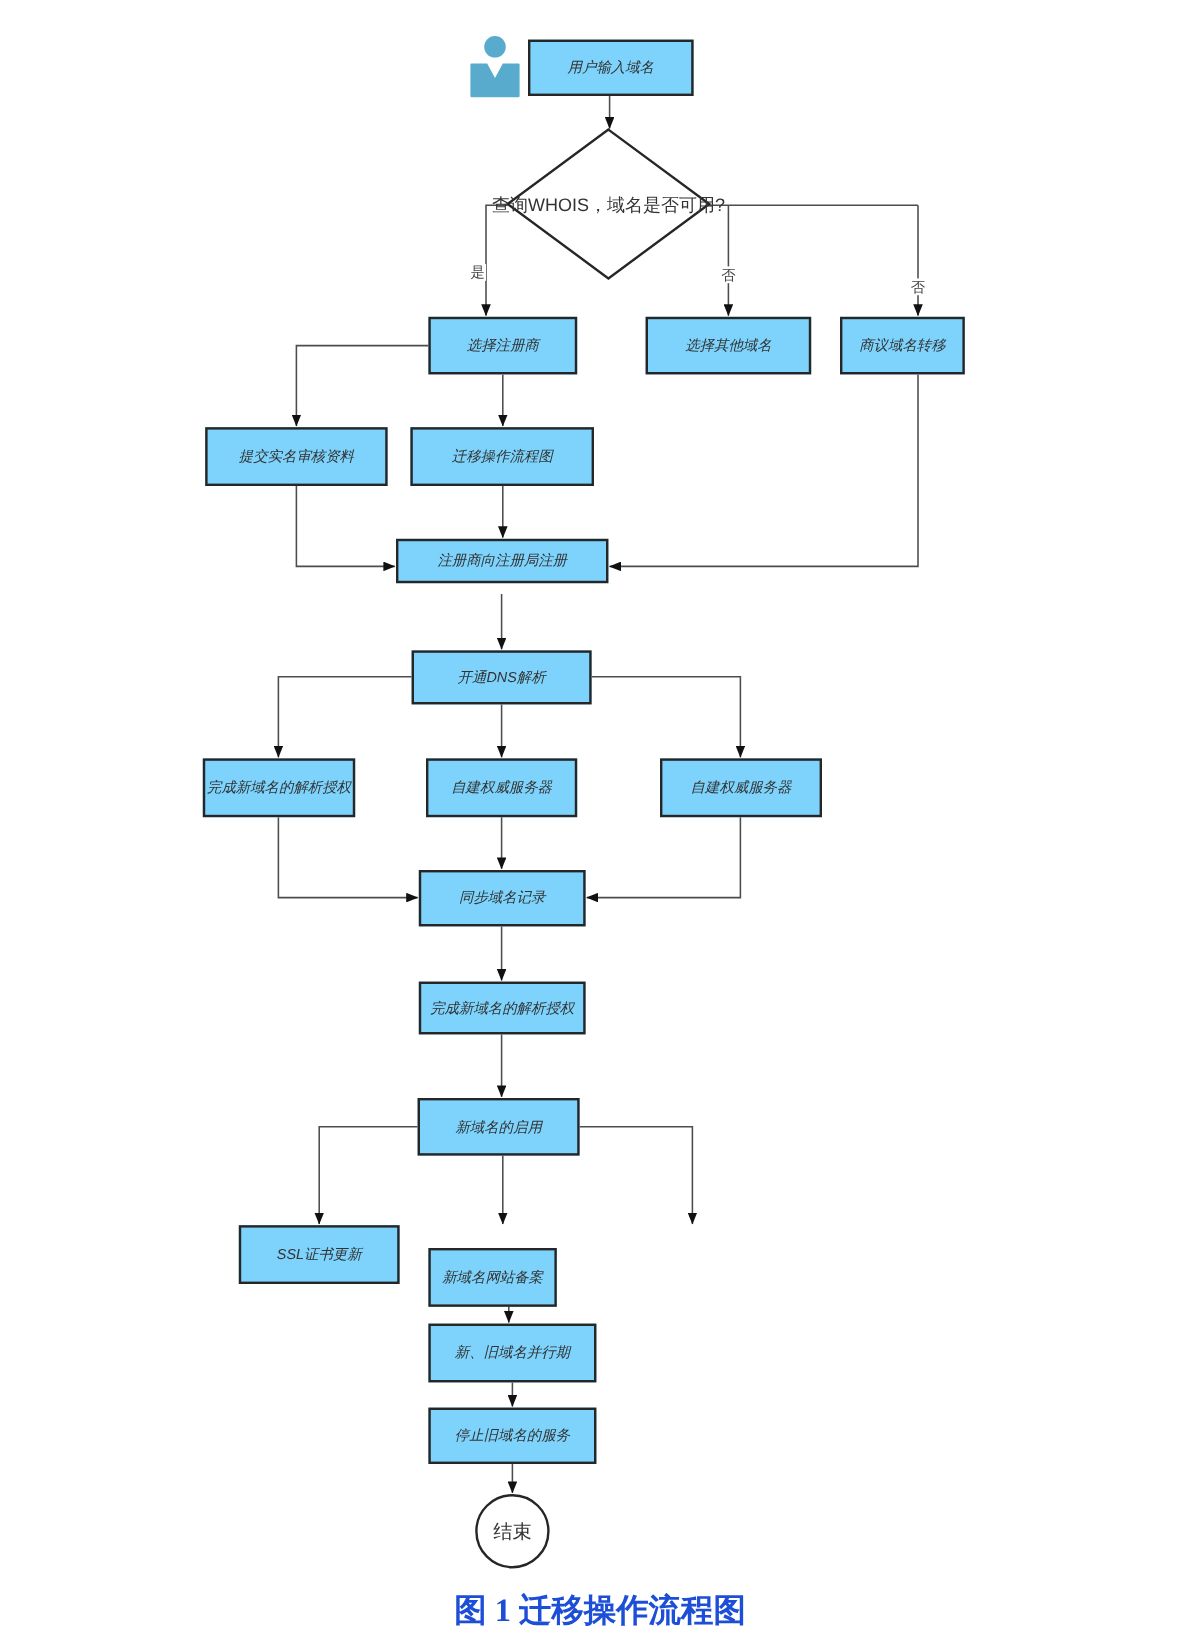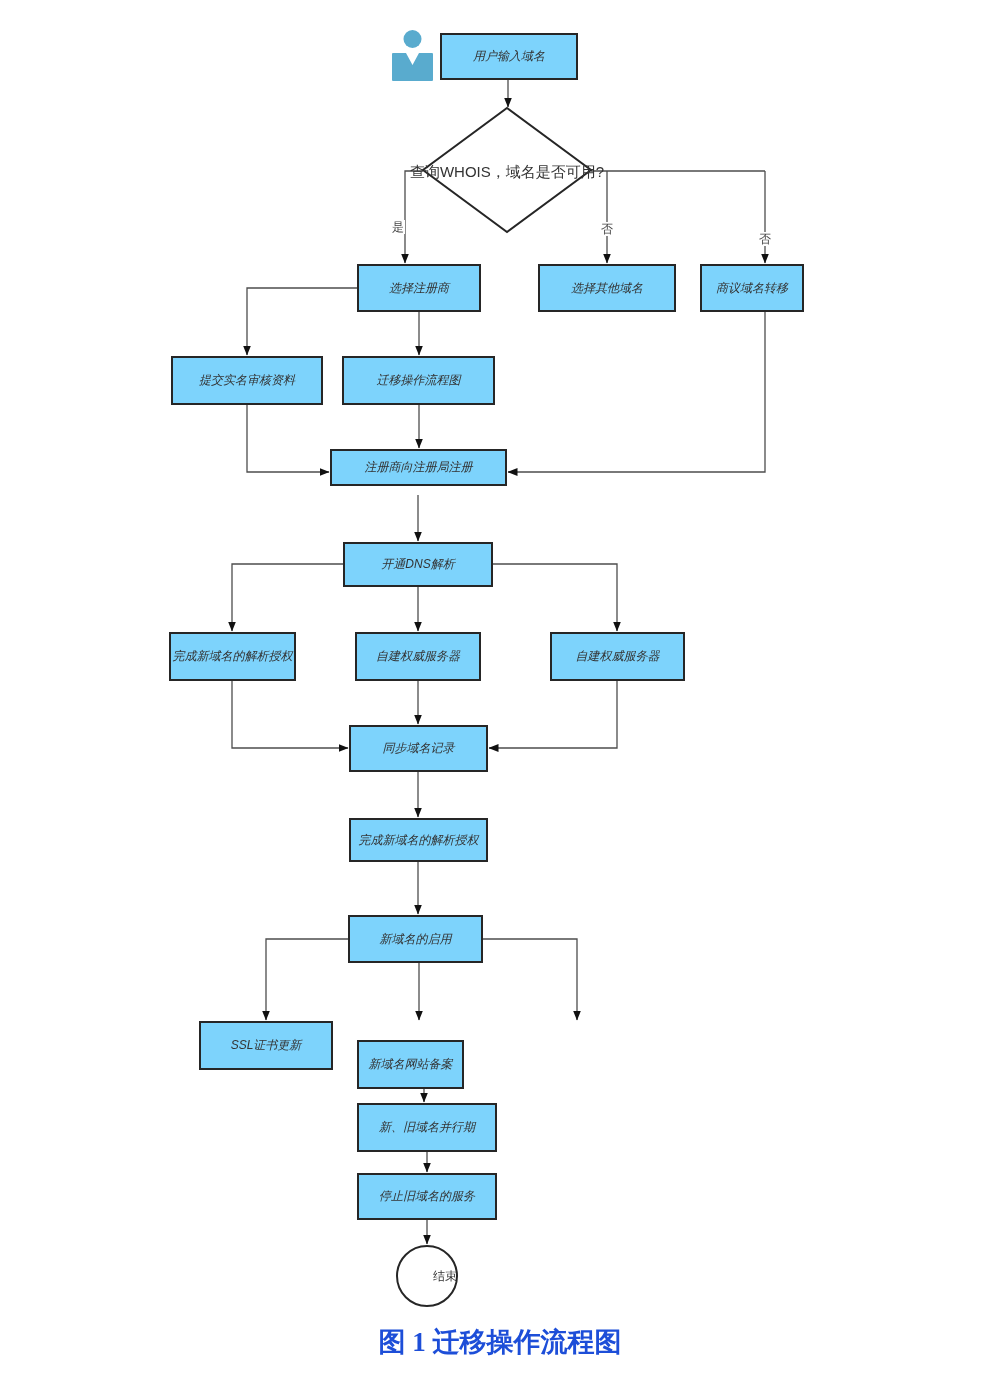--- a/index.html
+++ b/index.html
@@ -16,22 +16,22 @@
   }
   .dlabel{
     position:absolute;z-index:3;font-size:15px;color:#333;
     text-align:center;white-space:nowrap;line-height:1;
   }
   .elabel{
     position:absolute;z-index:3;font-size:12px;color:#444;
     background:#ffffff;padding:1px 1px;line-height:1;
   }
   .endlabel{
-    position:absolute;z-index:3;font-size:12px;color:#333;
-    text-align:right;line-height:1;
+    position:absolute;z-index:3;font-size:16px;color:#333;
+    text-align:center;line-height:1;
   }
   .person{position:absolute;z-index:2;}
   .caption{
     position:absolute;left:150px;top:1324px;width:700px;
     text-align:center;font-weight:bold;font-size:27px;color:#1d4ed8;
     font-family:"Liberation Serif","DejaVu Serif",serif;
   }
 </style>
 </head>
 <body>

